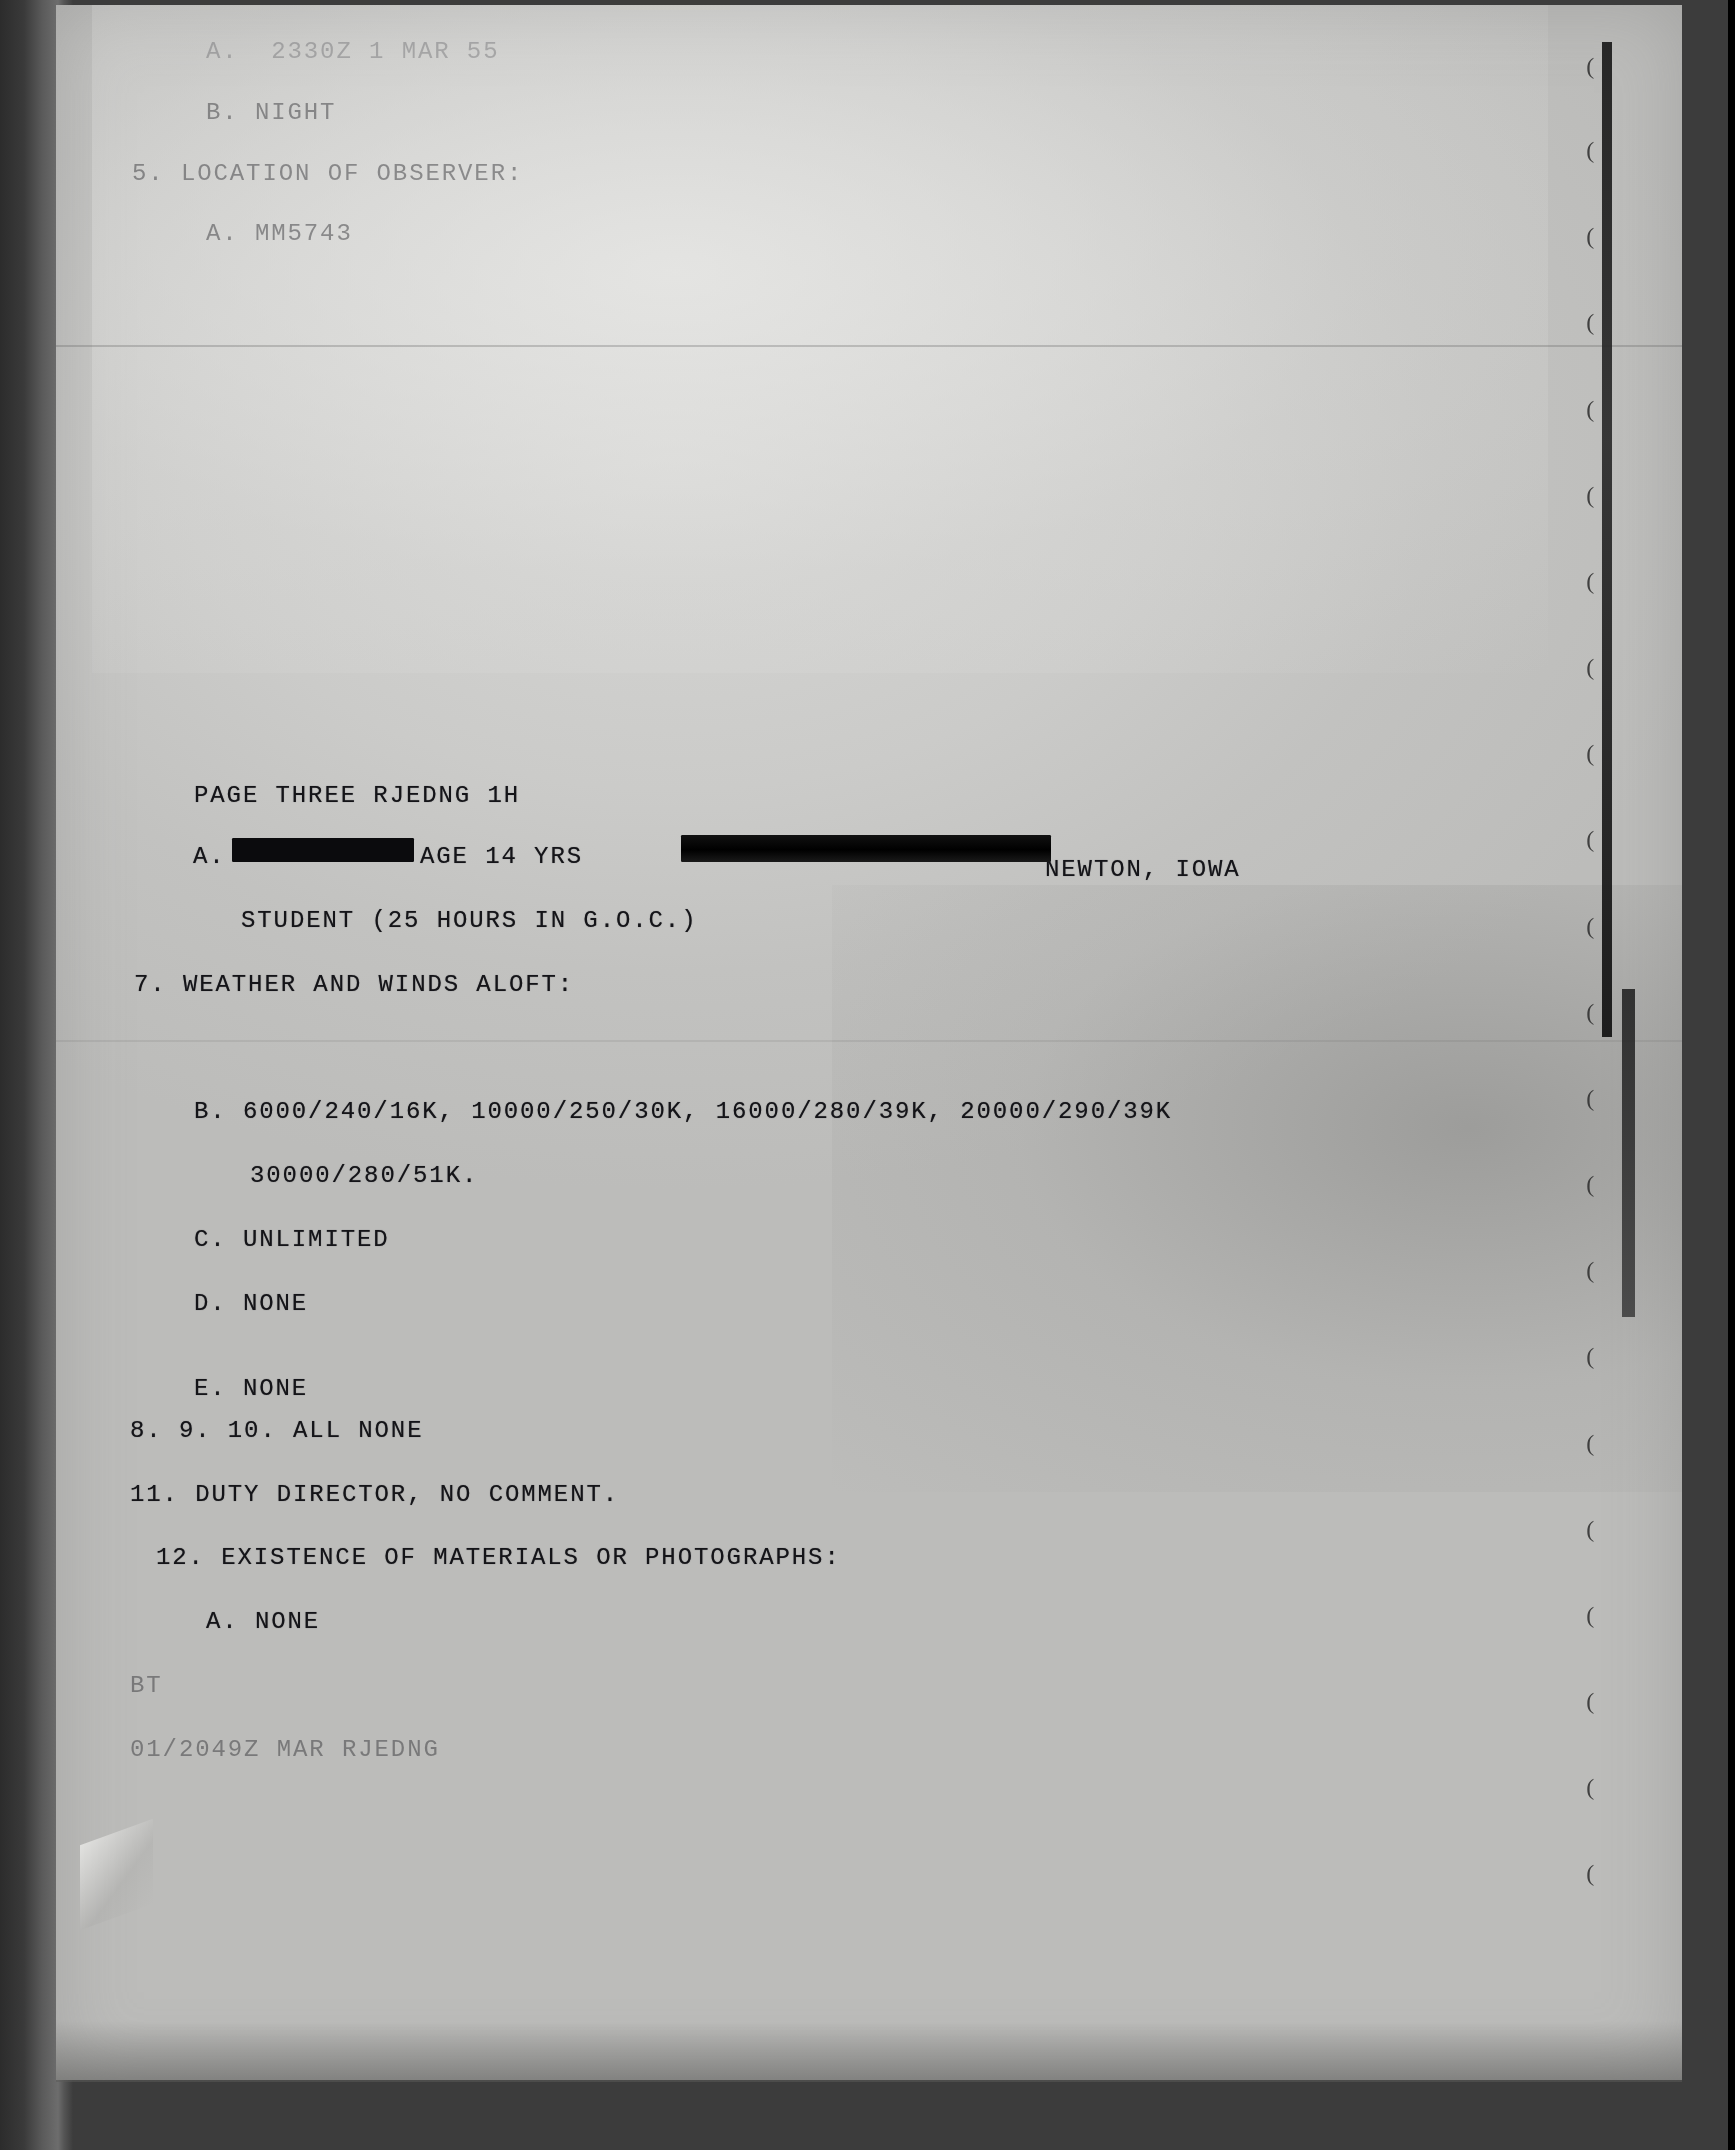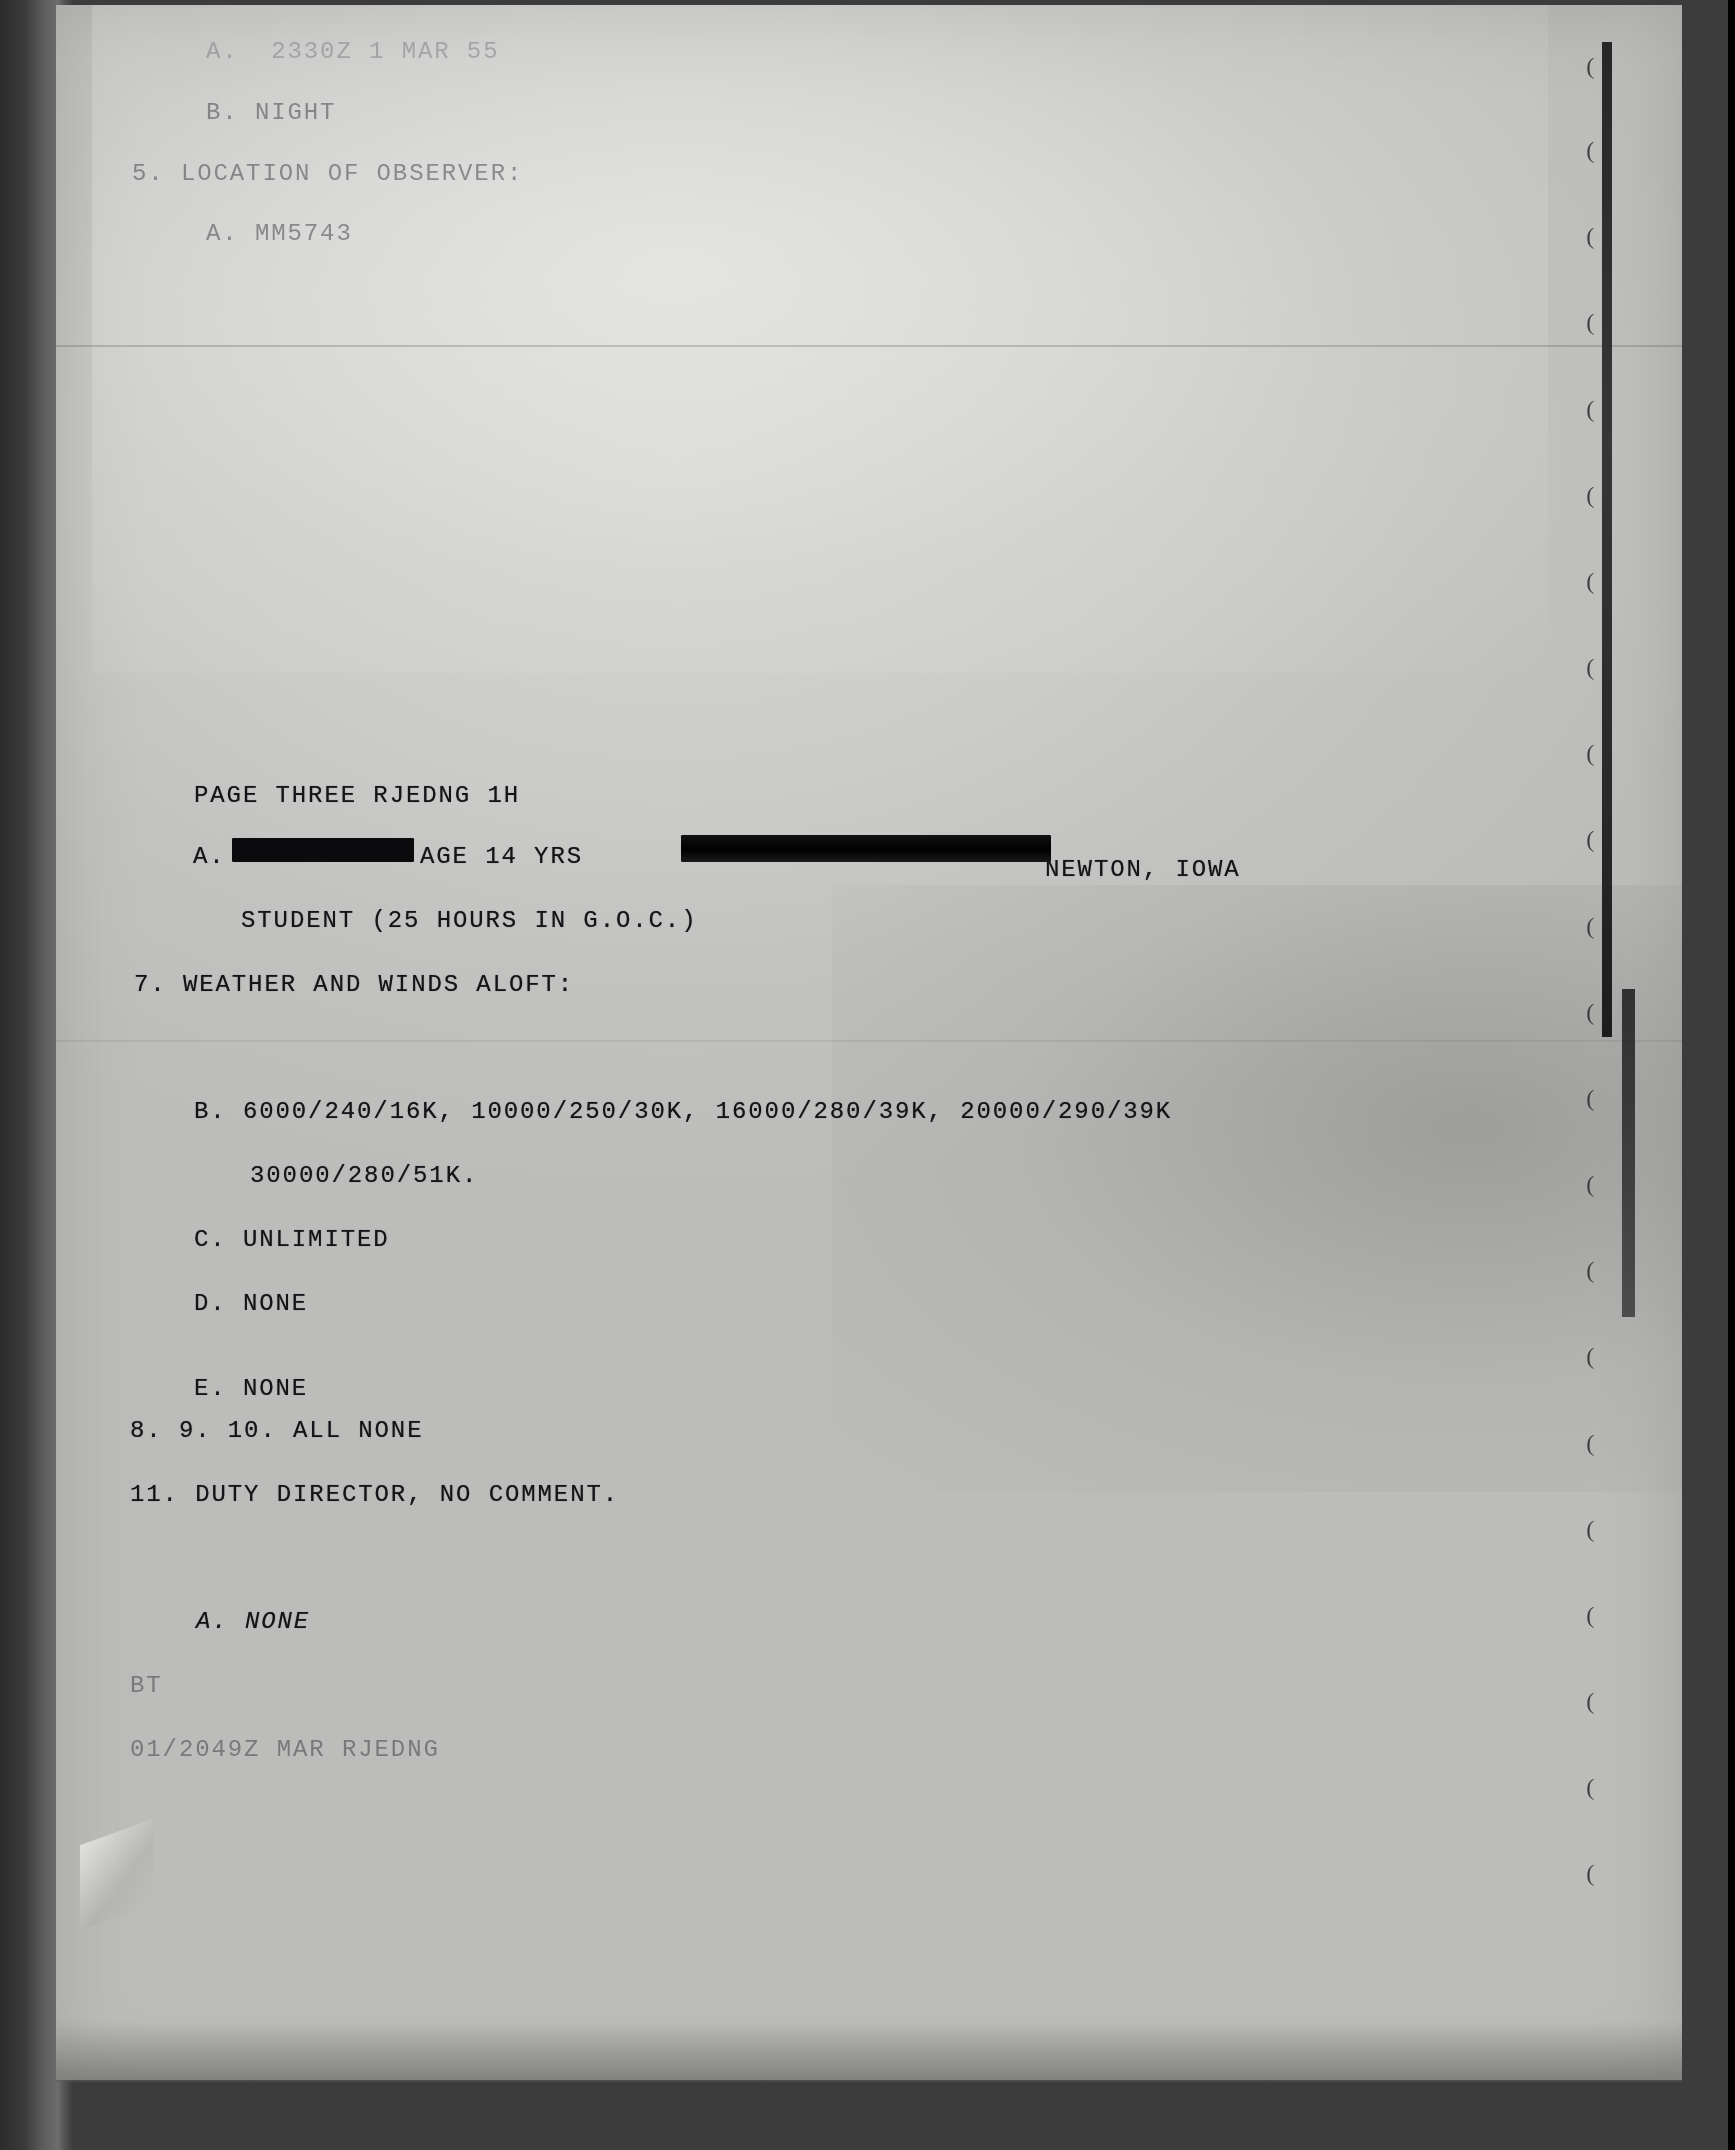--- a/index.html
+++ b/index.html
@@ -195,21 +195,22 @@
       <div class="line" style="left:185px; top:904px;">STUDENT (25 HOURS IN G.O.C.)</div>
 
       <div class="line" style="left:78px; top:968px;">7. WEATHER AND WINDS ALOFT:</div>
       <div class="line" style="left:138px; top:1095px;">B. 6000/240/16K, 10000/250/30K, 16000/280/39K, 20000/290/39K</div>
       <div class="line" style="left:194px; top:1159px;">30000/280/51K.</div>
       <div class="line" style="left:138px; top:1223px;">C. UNLIMITED</div>
       <div class="line" style="left:138px; top:1287px;">D. NONE</div>
       <div class="line" style="left:138px; top:1350px;margin-top:22px;">E. NONE</div>
       <div class="line" style="left:74px; top:1414px;">8. 9. 10. ALL NONE</div>
       <div class="line" style="left:74px; top:1478px;">11. DUTY DIRECTOR, NO COMMENT.</div>
-      <div class="line" style="left:140px; top:1605px;font-style:italic;">A. NONE</div>
+      <div class="line" style="left:100px; top:1541px;">12. EXISTENCE OF MATERIALS OR PHOTOGRAPHS:</div>
+      <div class="line" style="left:150px; top:1605px;">A. NONE</div>
       <div class="line faint" style="left:74px; top:1669px;">BT</div>
       <div class="line faint" style="left:74px; top:1733px;">01/2049Z MAR RJEDNG</div>
 
       <div class="redaction" style="left:176px;  top:833px; width:182px; height:24px;"></div>
       <div class="redaction r2" style="left:625px; top:830px; width:370px; height:27px;"></div>
     </div>
 
     <div id="hole-column">
       <div class="hole" style="left:1.2px; top:24px;">(</div>
       <div class="hole" style="left:1.2px; top:108px;">(</div>

